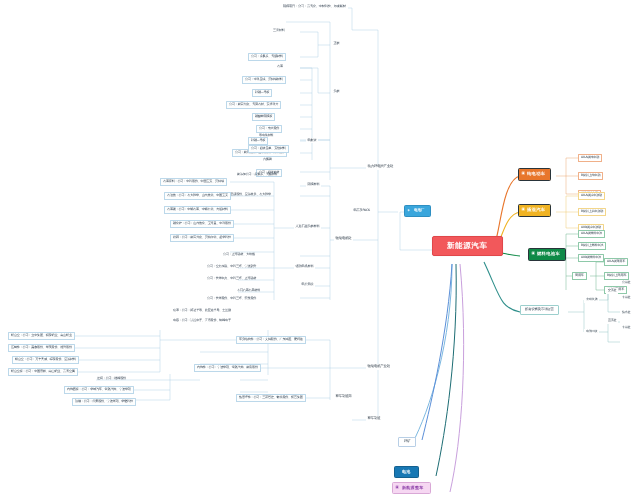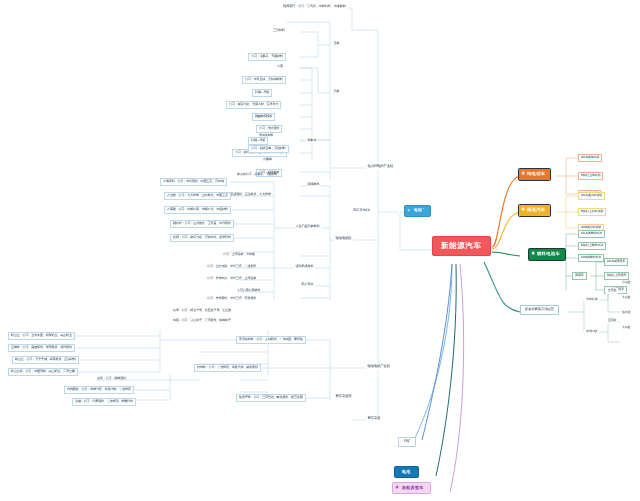--- a/index.html
+++ b/index.html
@@ -46,21 +46,21 @@
     background:#ffffff;
     padding:1px 1.6px;
   }
 
   
   .center{
     background:#f2585b;
     color:#ffffff;
     font-size:7.5px;
     font-weight:bold;
-    padding:5px 8px;
+    padding:5px 14px;
     border-radius:2px;
     border:1px solid #e0474a;
     letter-spacing:0.6px;
     box-shadow:0 0 0 0.5px rgba(0,0,0,0.03);
   }
 
   
   .cat{
     color:#ffffff;
     font-size:4.3px;

